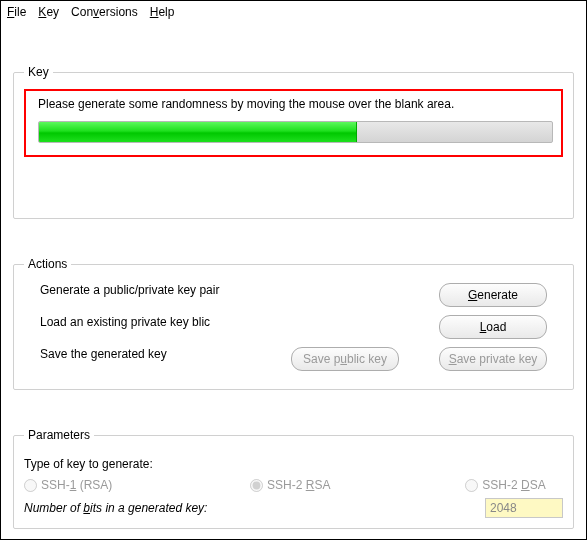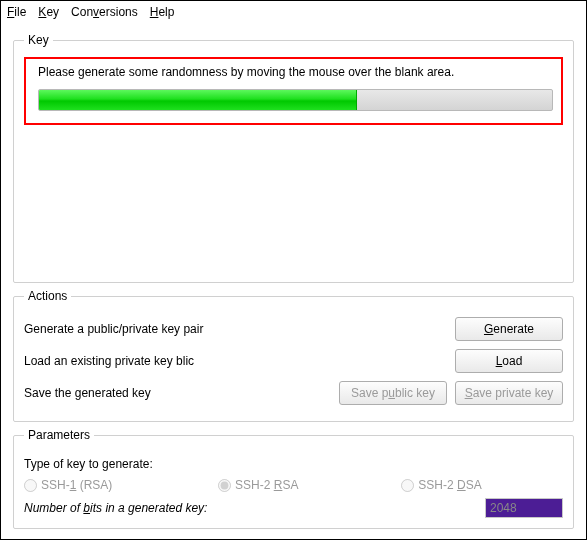--- a/index.html
+++ b/index.html
@@ -1,15 +1,15 @@
 <!DOCTYPE html>
 <html><head>
 <meta charset="utf-8">
 <style>
-  * { box-sizing: border-box; }
+  * { box-sizing: border-box; gap: 32px; }
   body {
     margin: 0;
     padding: 0;
     font-family: "Segoe UI", Tahoma, sans-serif;
     font-size: 12px;
     background: #fff;
     color: #000;
     width: 587px;
     height: 540px;
     overflow: hidden;
@@ -75,36 +75,35 @@
     height: 100%;
     width: 62%;
     background: linear-gradient(to bottom, #5cf85c 0%, #1ee01e 45%, #00c800 55%, #1ee01e 100%);
     border-right: 1px solid #0a0;
   }
   .blank-area {
     flex: 1;
   }
   .actions-row {
     display: flex;
-    align-items: center;
-    margin: 4px 0;
+    margin: 4px 16px;
     min-height: 28px;
   }
   .actions-row .label {
     flex: 1;
     font-size: 12px;
   }
   .btn {
     width: 108px;
     height: 24px;
     font-size: 12px;
     font-family: inherit;
     background: linear-gradient(to bottom, #fdfdfd, #e9e9e9);
     border: 1px solid #adadad;
-    border-radius: 3px;
+    border-radius: 11px;
     margin-left: 8px;
     color: #000;
     cursor: pointer;
   }
   .btn:disabled {
     color: #9a9a9a;
     cursor: default;
   }
   .params-row {
     display: flex;
@@ -148,21 +147,21 @@
     width: 78px;
     height: 20px;
     font-size: 12px;
     font-family: inherit;
     padding: 1px 4px;
     border: 1px solid #c8c8c8;
     background: #fff;
     color: #888;
   }
   .bits-input:disabled {
-    background: #4c1d95;
+    background: #fef9c3;
     color: #888;
   }
 </style>
 </head>
 <body>
 
 <div class="window">
 
   <div class="menubar">
     <span><span class="ul">F</span>ile</span>

